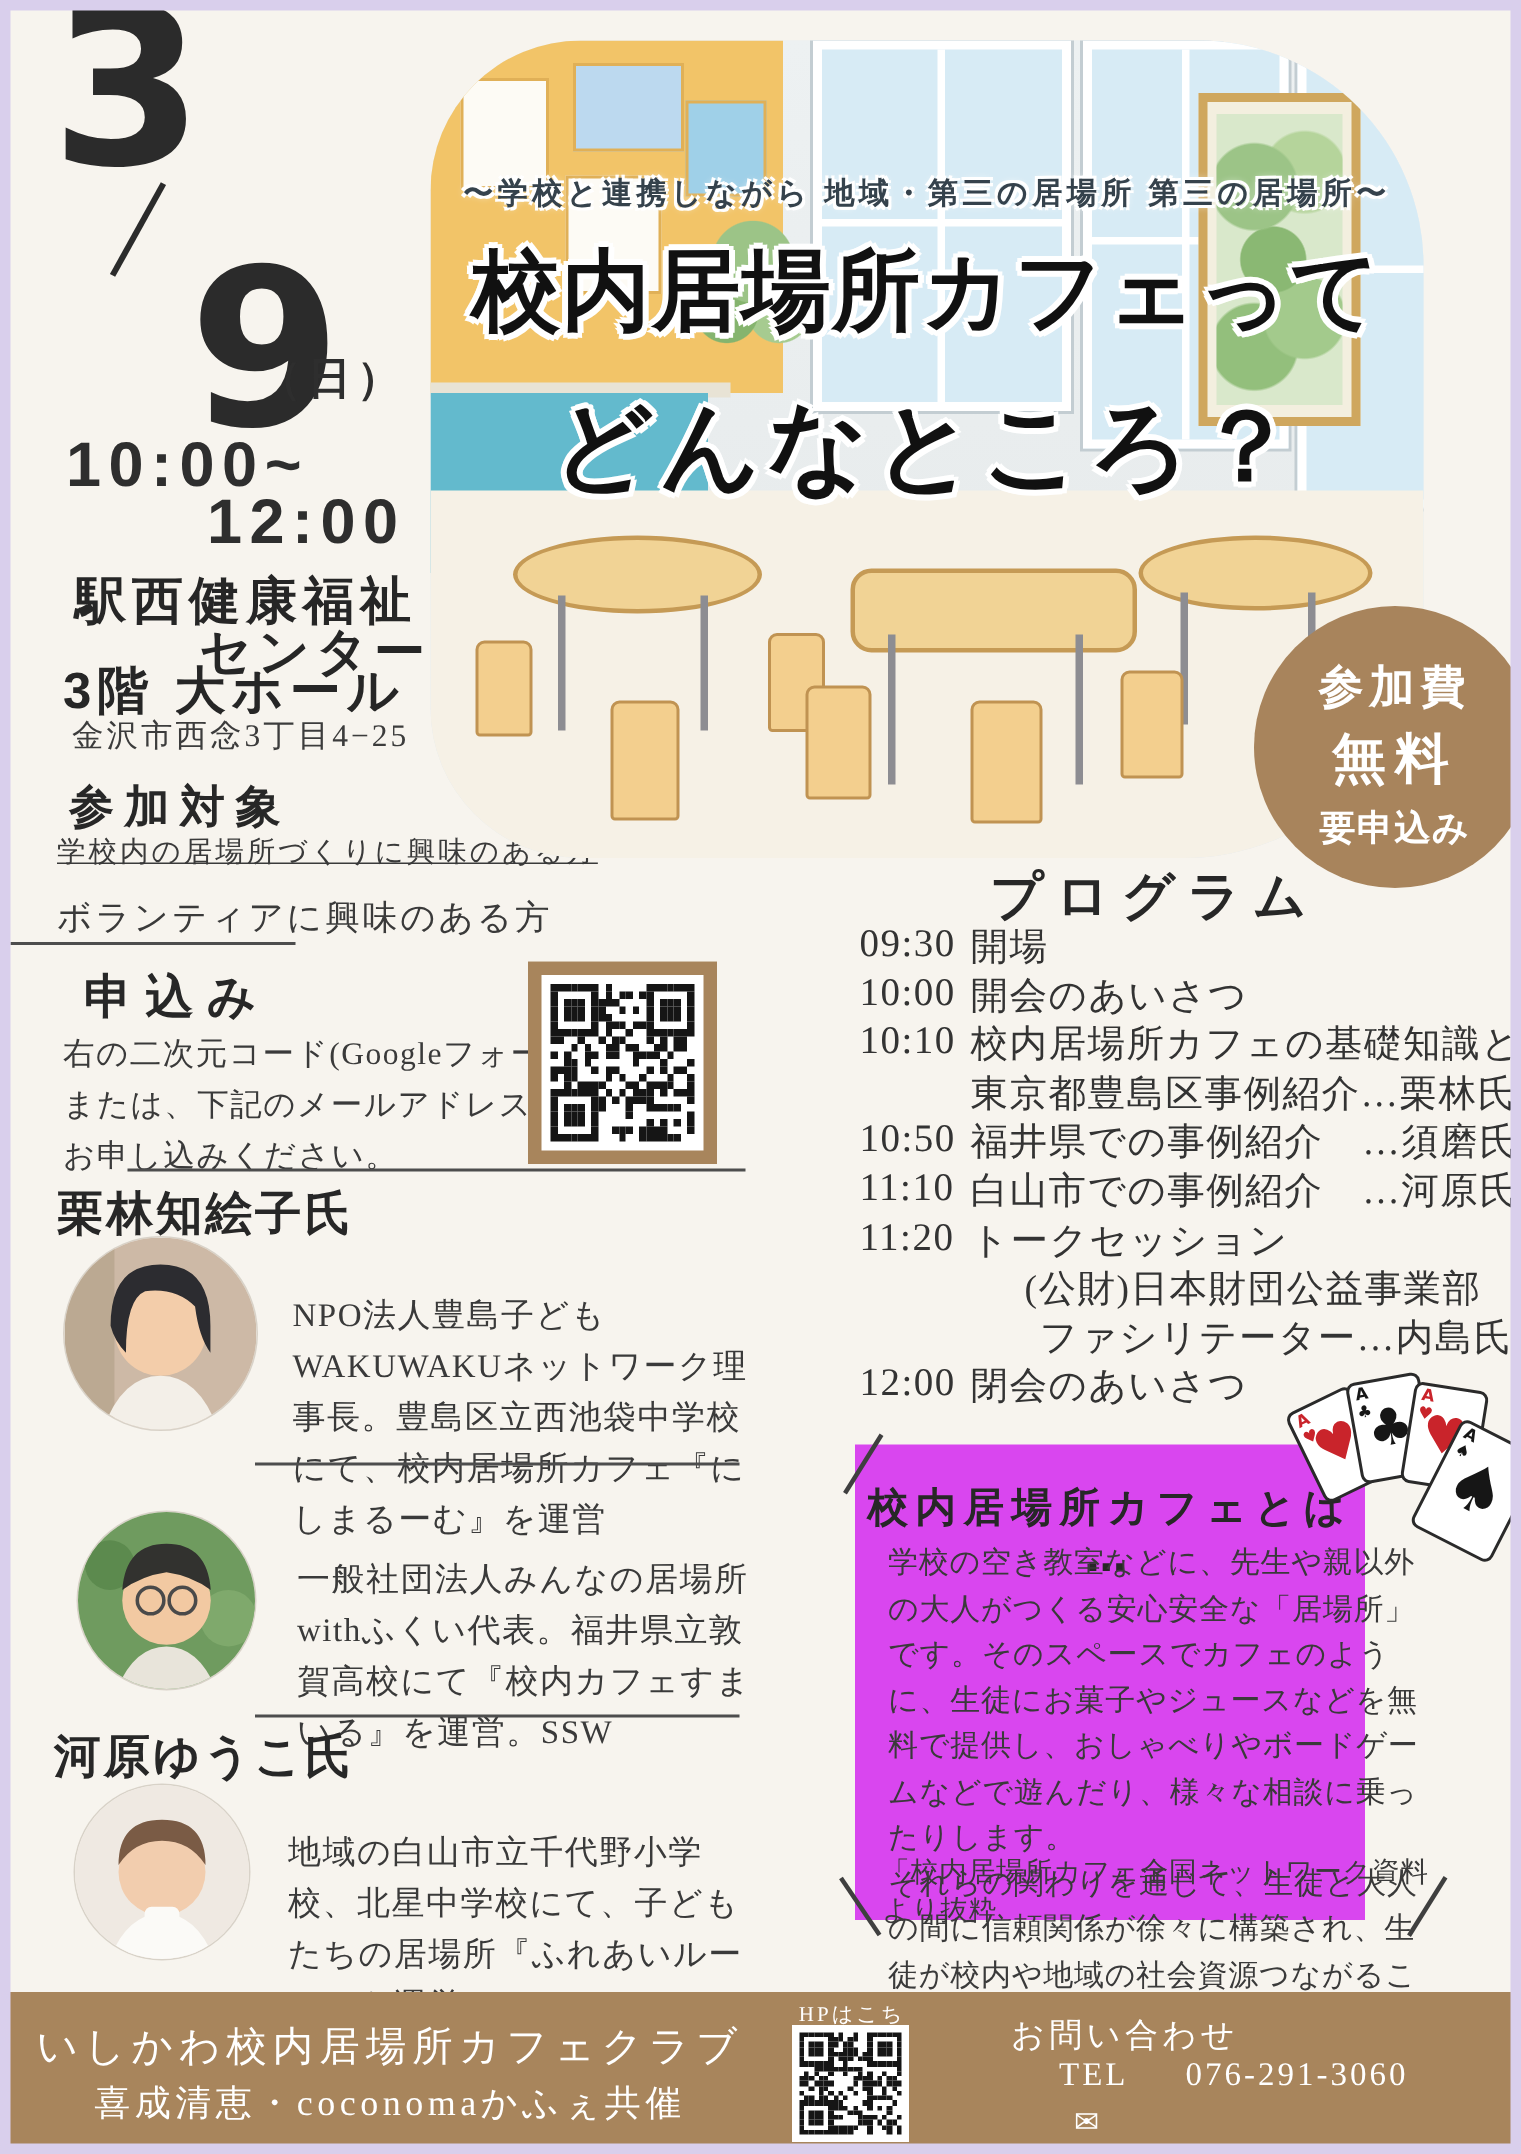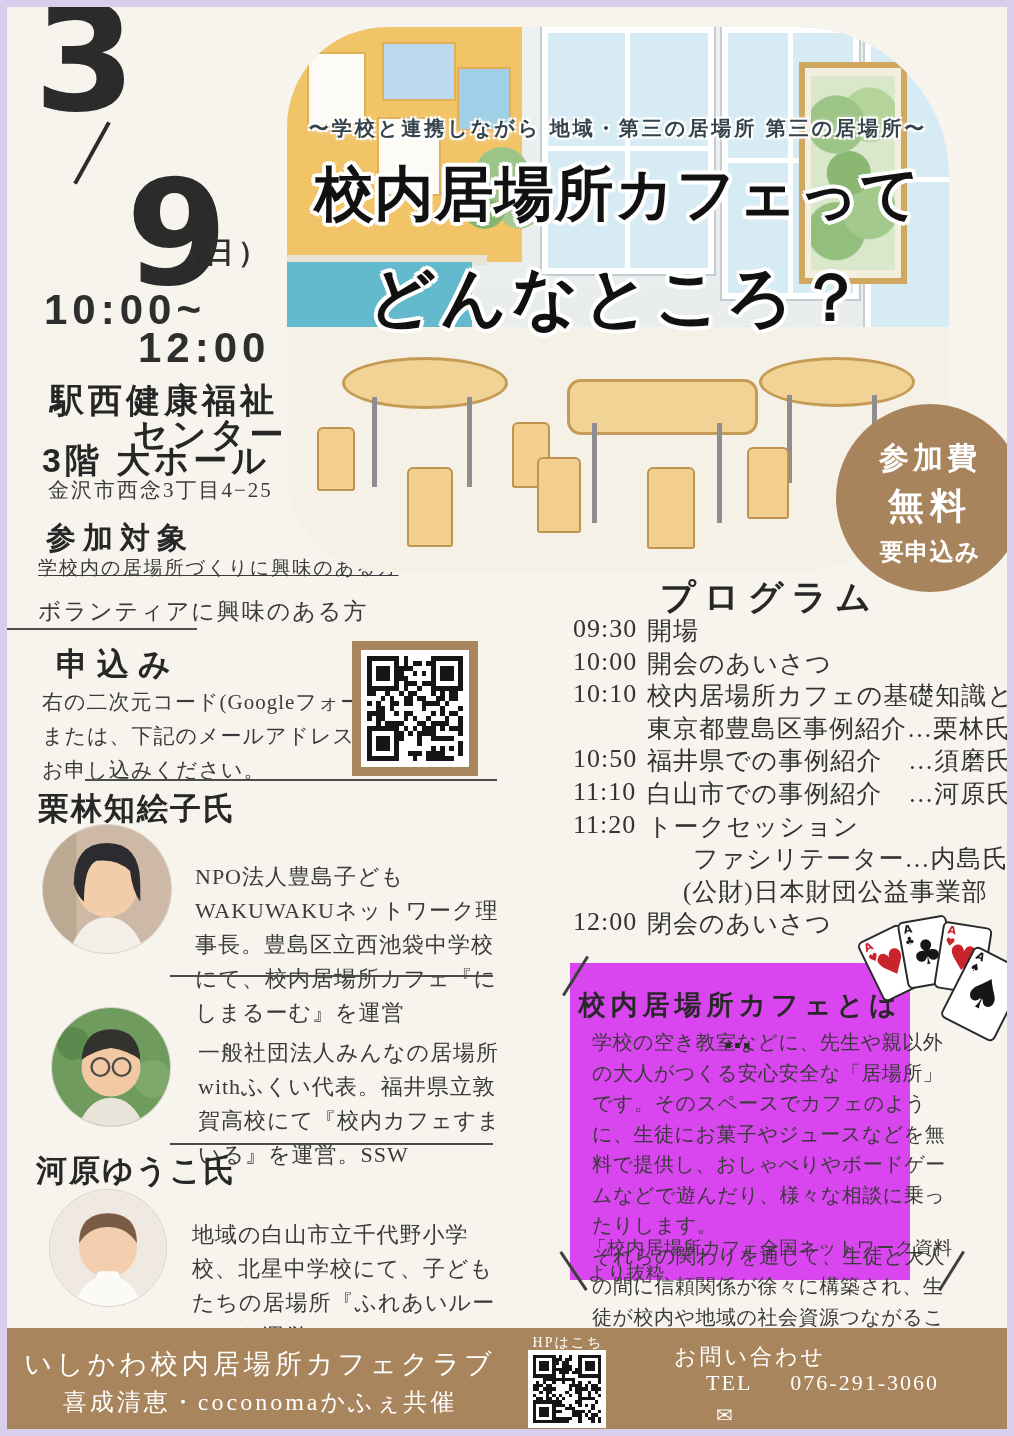--- a/index.html
+++ b/index.html
@@ -547,27 +547,27 @@
         <span class="px">福井県での事例紹介　…須磨氏</span>
       </div>
     <div class="prog-row">
         <span class="pt">11:10</span>
         <span class="px">白山市での事例紹介　…河原氏</span>
       </div>
     <div class="prog-row">
         <span class="pt">11:20</span>
         <span class="px">トークセッション</span>
       </div>
+    <div class="prog-row ind2">
+        <span class="pt"></span>
+        <span class="px">(公財)日本財団公益事業部</span>
+      </div>
     <div class="prog-row ind1">
         <span class="pt"></span>
         <span class="px">ファシリテーター…内島氏</span>
-      </div>
-    <div class="prog-row ind2">
-        <span class="pt"></span>
-        <span class="px">(公財)日本財団公益事業部</span>
       </div>
     <div class="prog-row">
         <span class="pt">12:00</span>
         <span class="px">閉会のあいさつ</span>
       </div>
   </div>
 
   <div class="cards">
     <div class="card red k1">
       <span class="pip"><span>A</span><br><span>♥</span></span>

